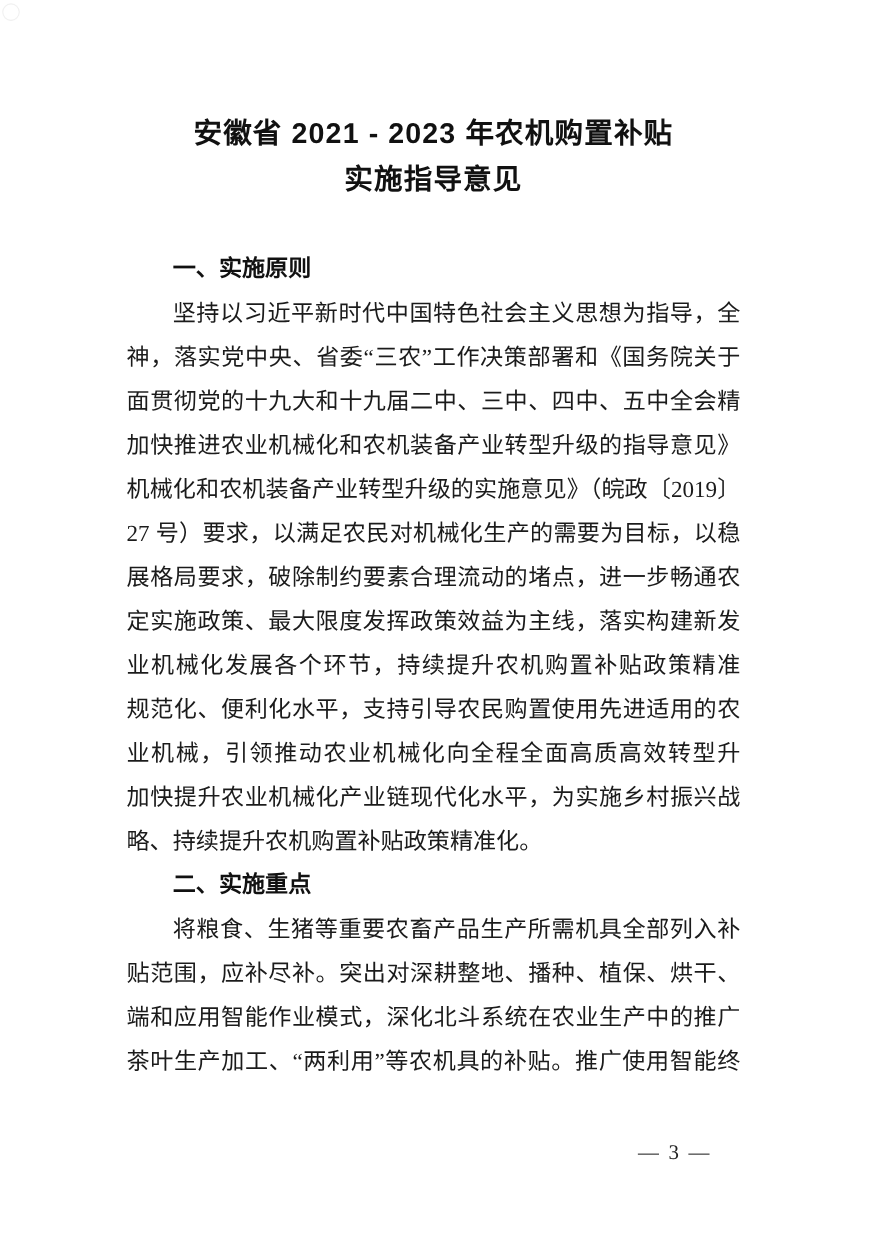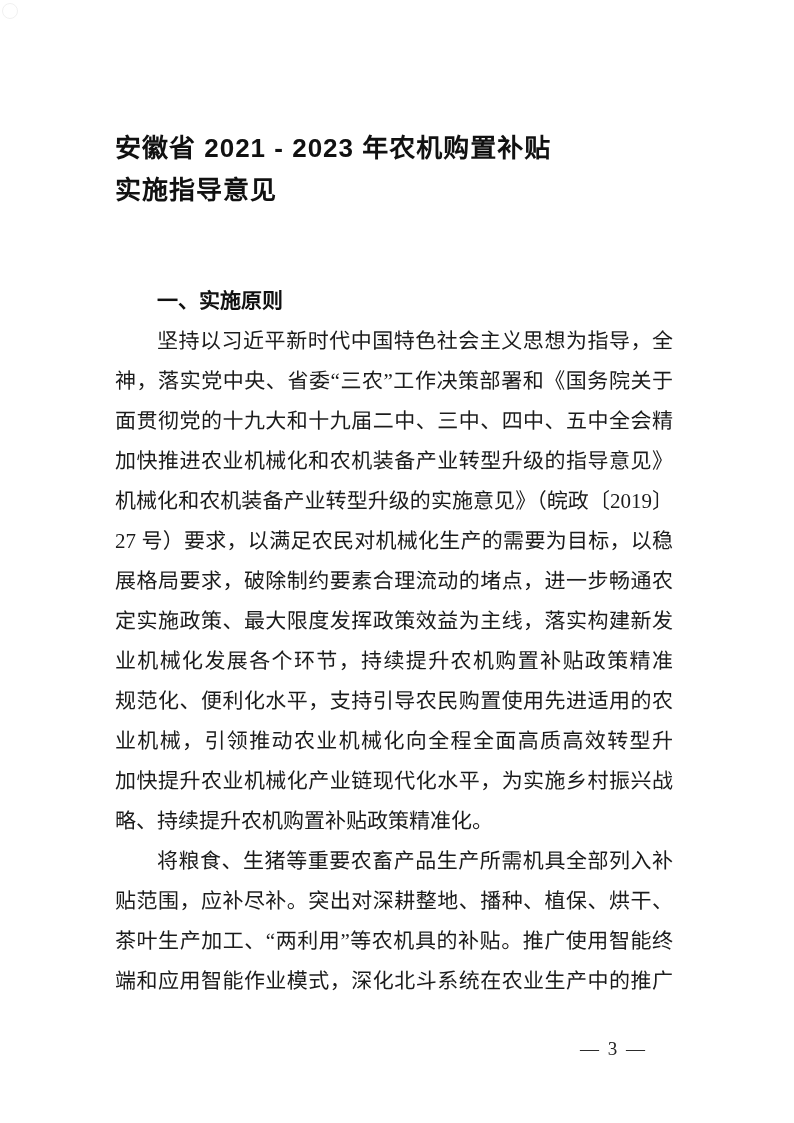--- a/index.html
+++ b/index.html
@@ -13,27 +13,26 @@
     color: #1b1b1b;
   }
   .content {
     padding: 100px 121px 0 115px; 
   }
   .title {
     font-family: "Liberation Sans", "DejaVu Sans", sans-serif;
     font-weight: bold;
     font-size: 26px;
     line-height: 42px;
-    text-align: left;
+    text-align: center;
     letter-spacing: 1px;
     color: #111111;
-    margin-top: 27px;
   }
   .doc-body {
-    margin-top: 70px;
+    margin-top: 41px;
     font-size: 21px;
     line-height: 40px;
   }
   .section-heading {
     font-family: "Liberation Sans", "DejaVu Sans", sans-serif;
     font-weight: bold;
     text-indent: 2em;
     height: 40px;
     overflow: hidden;
     color: #111111;
@@ -87,21 +86,22 @@
         <div class="line">加快推进农业机械化和农机装备产业转型升级的指导意见》</div>
         <div class="line">机械化和农机装备产业转型升级的实施意见》（皖政〔2019〕</div>
         <div class="line">27 号）要求，以满足农民对机械化生产的需要为目标，以稳</div>
         <div class="line">展格局要求，破除制约要素合理流动的堵点，进一步畅通农</div>
         <div class="line">定实施政策、最大限度发挥政策效益为主线，落实构建新发</div>
         <div class="line">业机械化发展各个环节，持续提升农机购置补贴政策精准化、</div>
         <div class="line">规范化、便利化水平，支持引导农民购置使用先进适用的农</div>
         <div class="line">业机械，引领推动农业机械化向全程全面高质高效转型升级，</div>
         <div class="line">加快提升农业机械化产业链现代化水平，为实施乡村振兴战</div>
         <div class="line last">略、持续提升农机购置补贴政策精准化。</div>
+        <div class="section-heading">二、实施重点</div>
         <div class="line indent">将粮食、生猪等重要农畜产品生产所需机具全部列入补</div>
         <div class="line">贴范围，应补尽补。突出对深耕整地、播种、植保、烘干、</div>
+        <div class="line">端和应用智能作业模式，深化北斗系统在农业生产中的推广</div>
         <div class="line">茶叶生产加工、“两利用”等农机具的补贴。推广使用智能终</div>
-        <div class="line">端和应用智能作业模式，深化北斗系统在农业生产中的推广</div>
       </div>
   </div>
 
   <div class="page-number">— 3 —</div>
 </div>
 
 </body></html>

